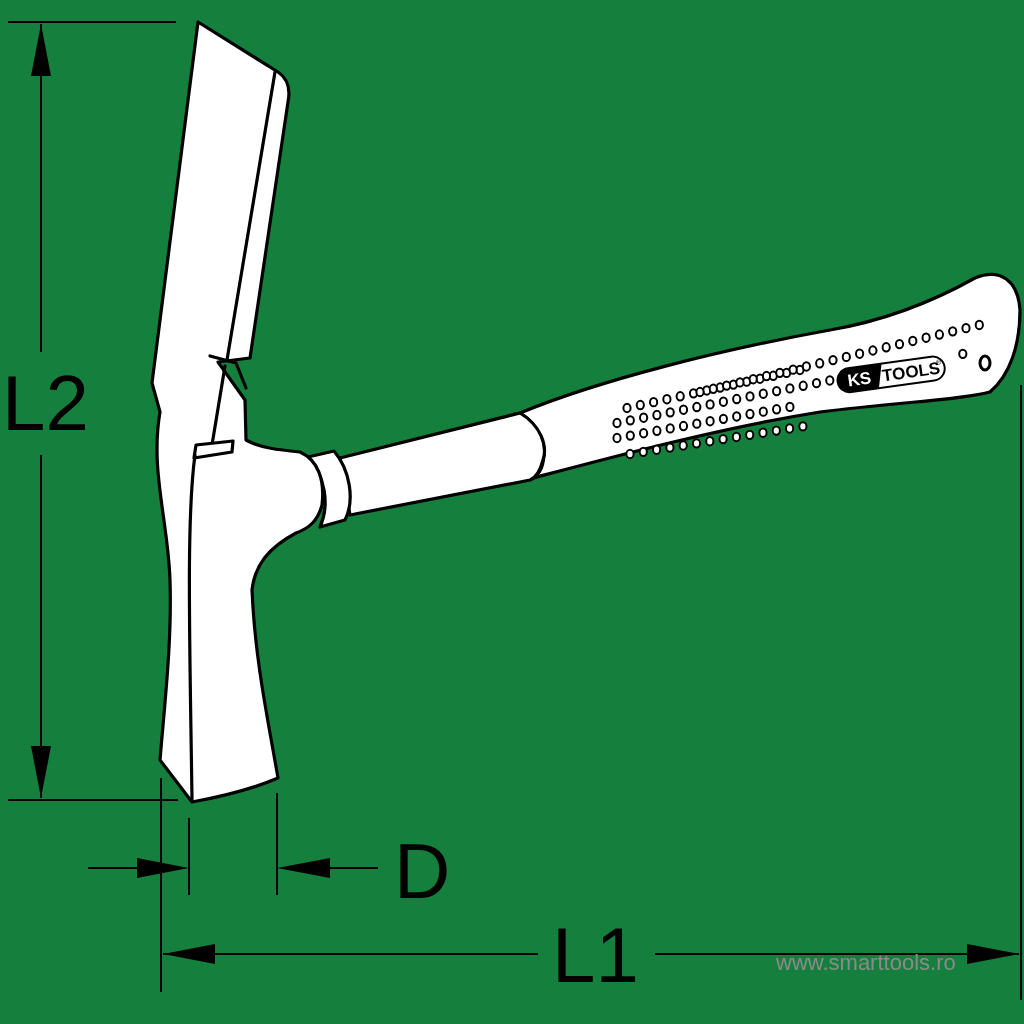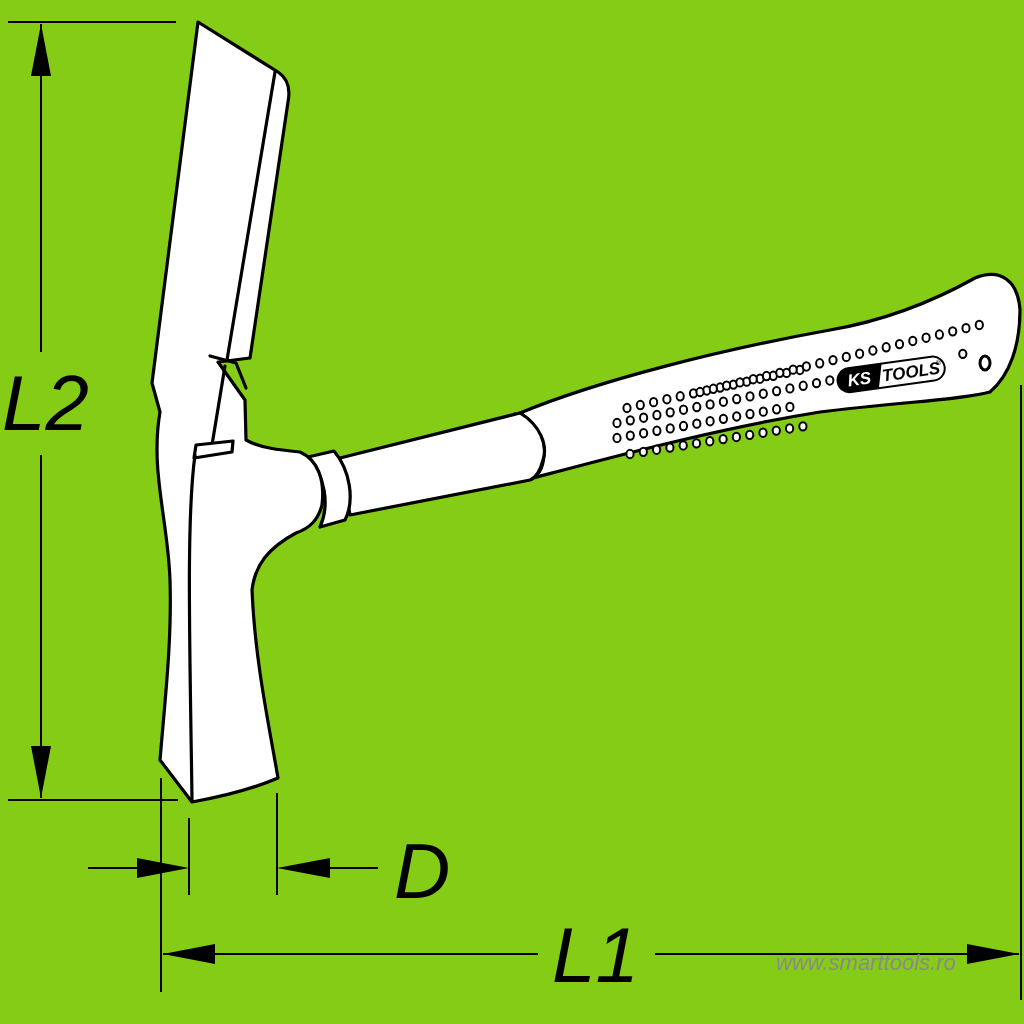--- a/index.html
+++ b/index.html
@@ -1,16 +1,16 @@
 <!DOCTYPE html>
 <html><head>
   <meta charset="utf-8">
   <style>
     html, body { margin: 0; padding: 0; background: #ffffff; }
-    #canvas { position: relative; width: 1024px; height: 1024px; overflow: hidden; background: #84cc16; font-style: italic; }
+    #canvas { position: relative; width: 1024px; height: 1024px; overflow: hidden; background: #15803d; }
     svg { position: absolute; left: 0; top: 0; }
     .stroke { fill: none; stroke: #000; stroke-width: 3.2; stroke-linejoin: round; stroke-linecap: round; }
     .body { fill: #fff; stroke: #000; stroke-width: 3.2; stroke-linejoin: round; stroke-linecap: round; }
     .dim { fill: none; stroke: #000; stroke-width: 2; }
     .arrow { fill: #000; stroke: none; }
     .label { font-family: "Liberation Sans", sans-serif; font-size: 78px; fill: #000; }
     .wm { font-family: "Liberation Sans", sans-serif; font-size: 22px; fill: #8a8a8a; }
     .dot { fill: #fff; stroke: #000; stroke-width: 2; }
     .logo-text { font-family: "Liberation Sans", sans-serif; font-weight: bold; font-size: 17px; }
   </style>

